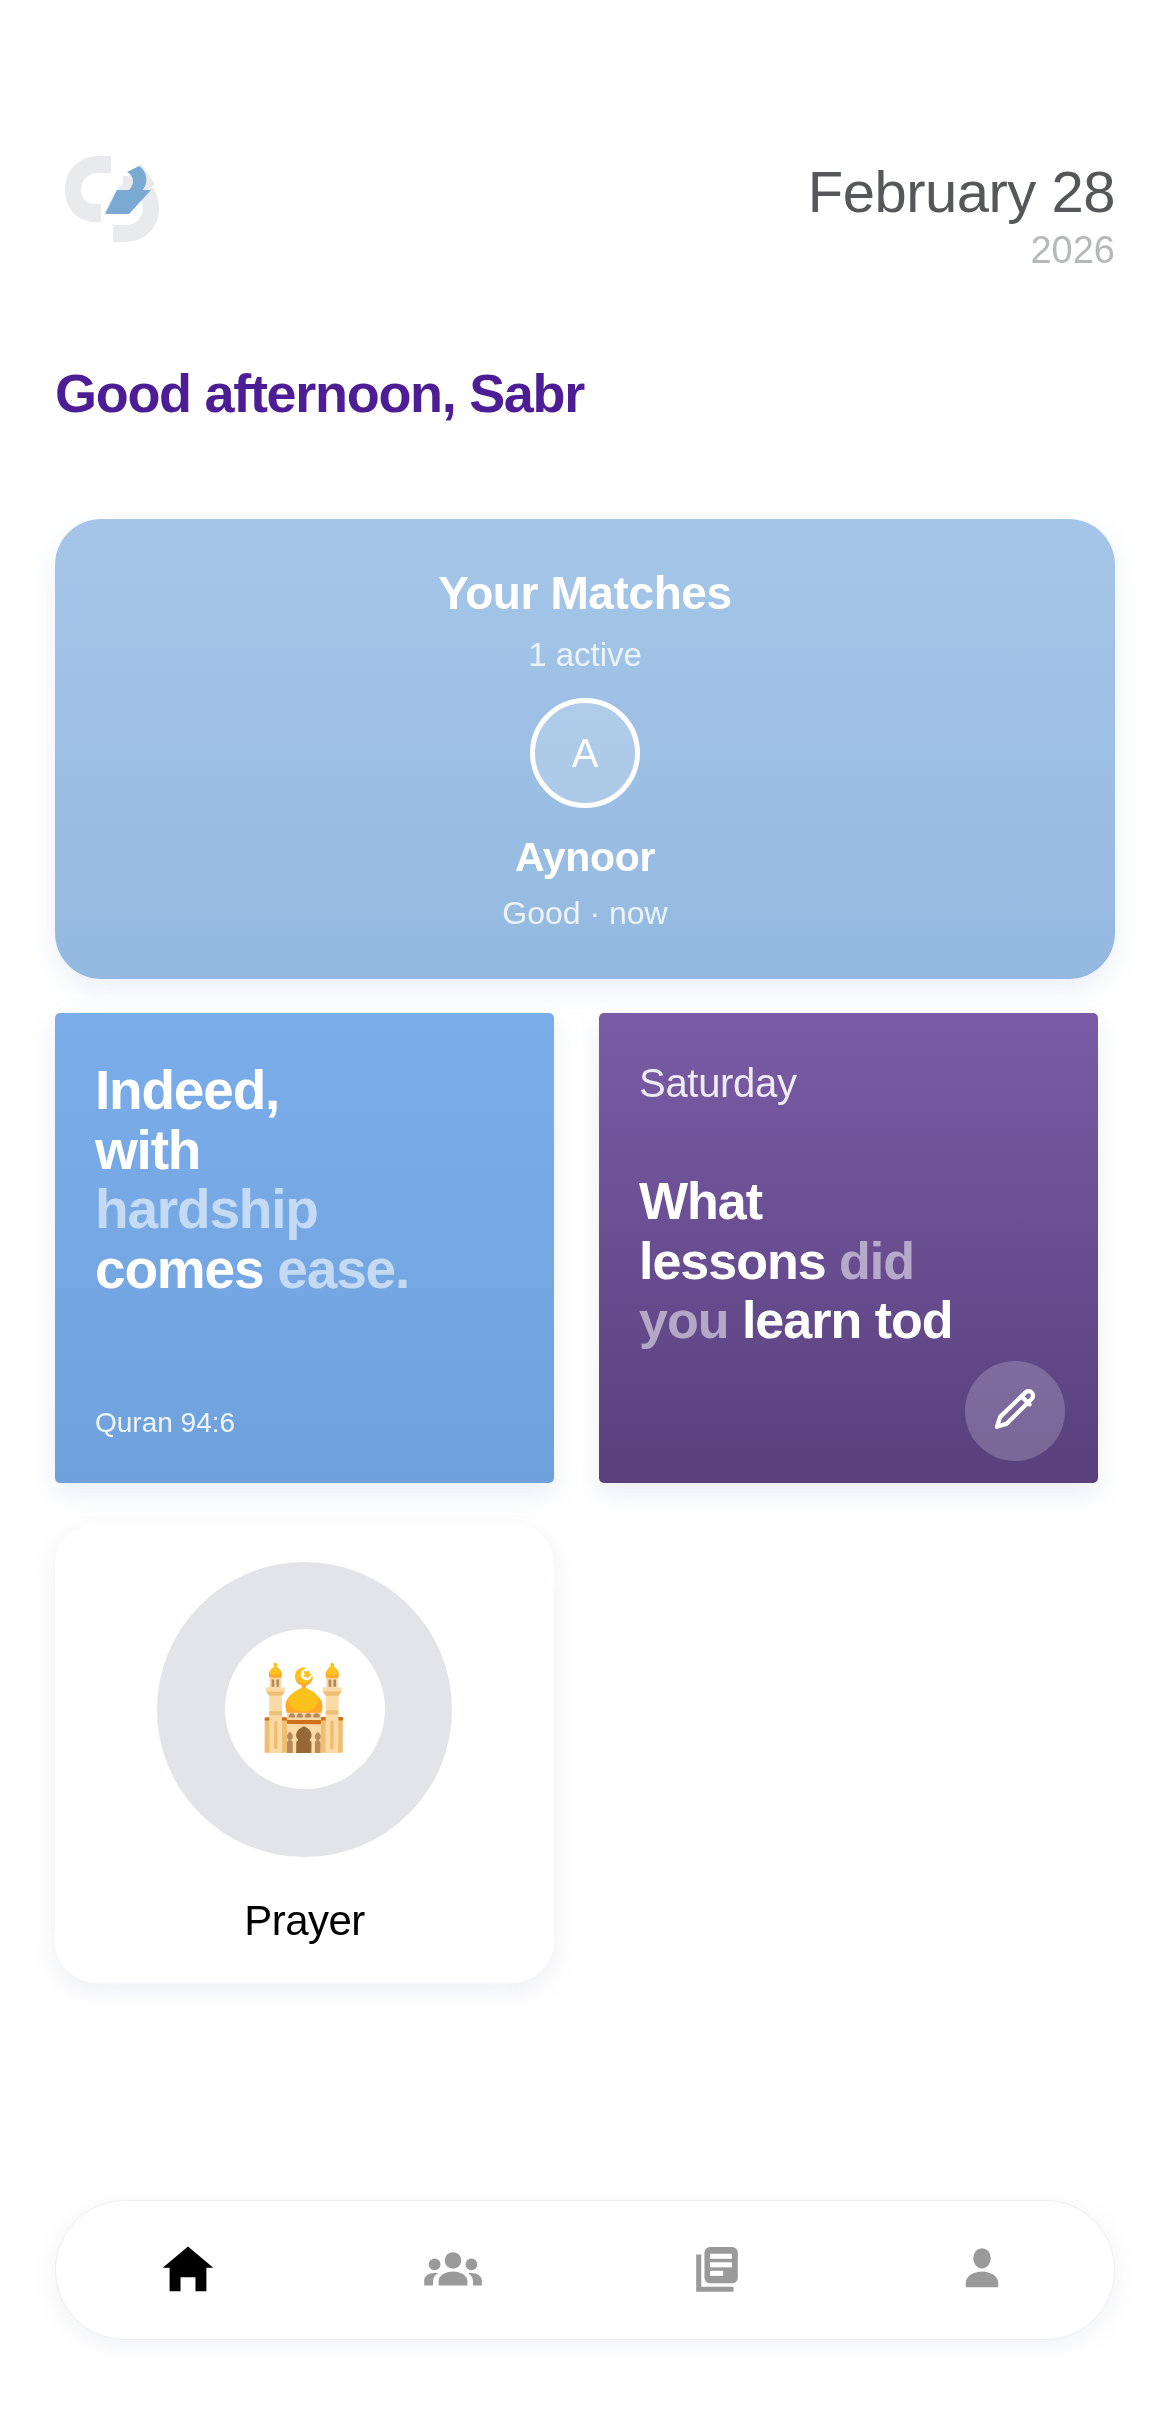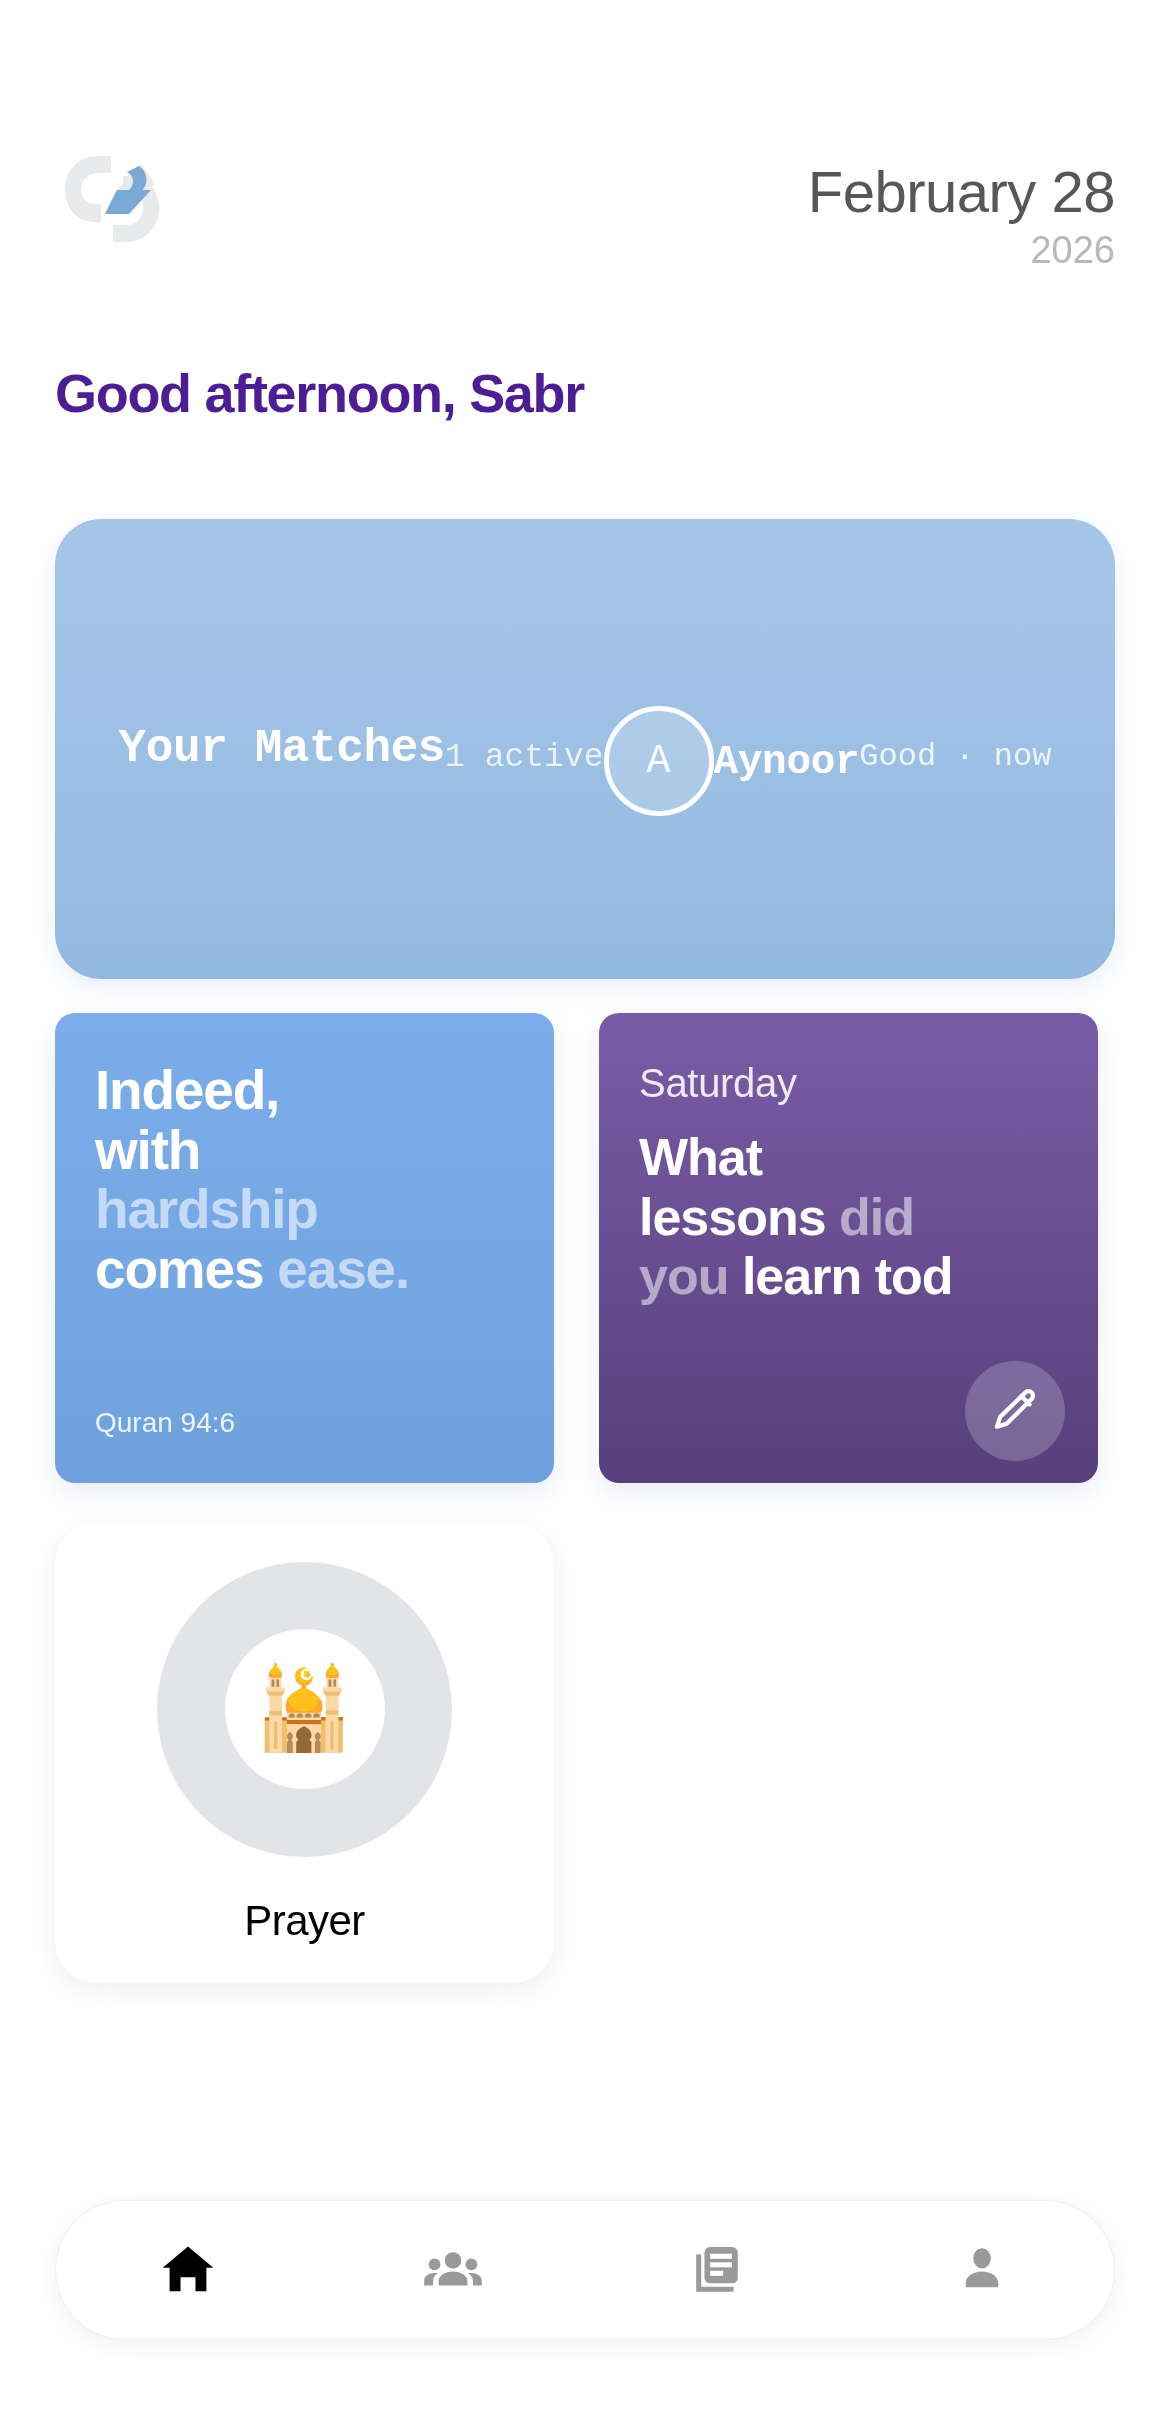--- a/index.html
+++ b/index.html
@@ -42,25 +42,24 @@
     font-size:54px; font-weight:700; color:#4c1d95;
     letter-spacing:-1.3px;
   }
 
   
   .matches-card {
     margin-top:95px;
     height:460px;
     border-radius:46px;
     background:linear-gradient(180deg,#a5c6e8 0%,#94b9e0 100%);
-    display:flex; flex-direction:row;
+    display:flex; flex-direction:column;
     align-items:center; justify-content:center;
     box-shadow:0 10px 26px rgba(130,160,200,.17);
     position:relative;
-    font-family:Liberation Mono, monospace;
   }
   .matches-title {
     font-size:46px; font-weight:700; color:#ffffff;
     letter-spacing:-0.4px;
   }
   .matches-sub {
     margin-top:16px;
     font-size:33px; font-weight:400; color:rgba(255,255,255,.80);
   }
   .avatar {
@@ -82,26 +81,27 @@
   }
 
   
   .card-row {
     margin-top:34px;
     display:flex;
     gap:45px;
   }
   .tile {
     width:499px; height:470px;
-    border-radius:20px;
+    border-radius:5px;
     position:relative;
     overflow:hidden;
     padding:48px 40px 44px 40px;
     display:flex; flex-direction:column;
     box-shadow:0 10px 26px rgba(130,150,190,.17);
+    gap:44px;
   }
 
   
   .quote-tile { background:linear-gradient(180deg,#7badea 0%,#6fa2dd 100%); }
   .quote-text {
     font-size:55px; font-weight:700; color:#ffffff;
     line-height:1.08; letter-spacing:-1.2px;
     white-space:nowrap;
   }
   .quote-text .dim { color:rgba(255,255,255,.58); }

